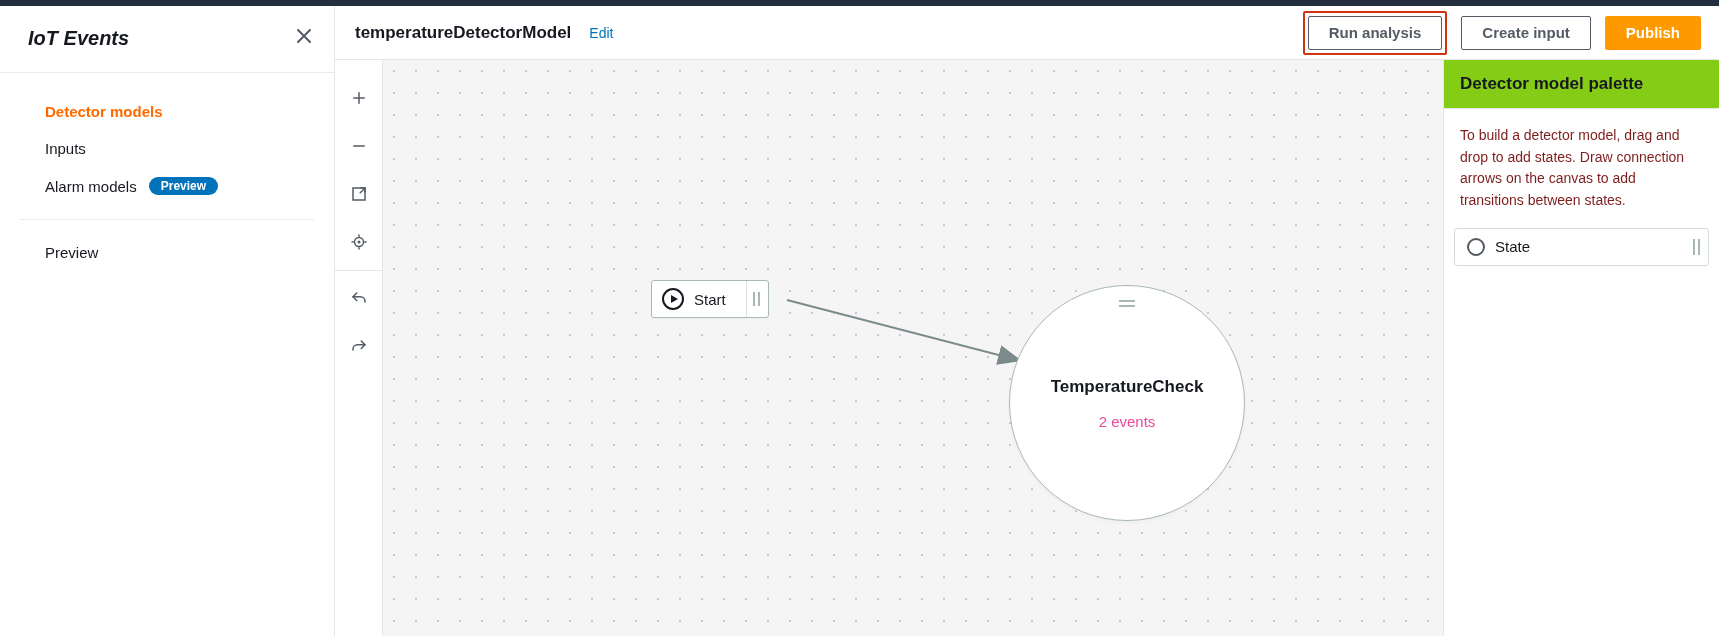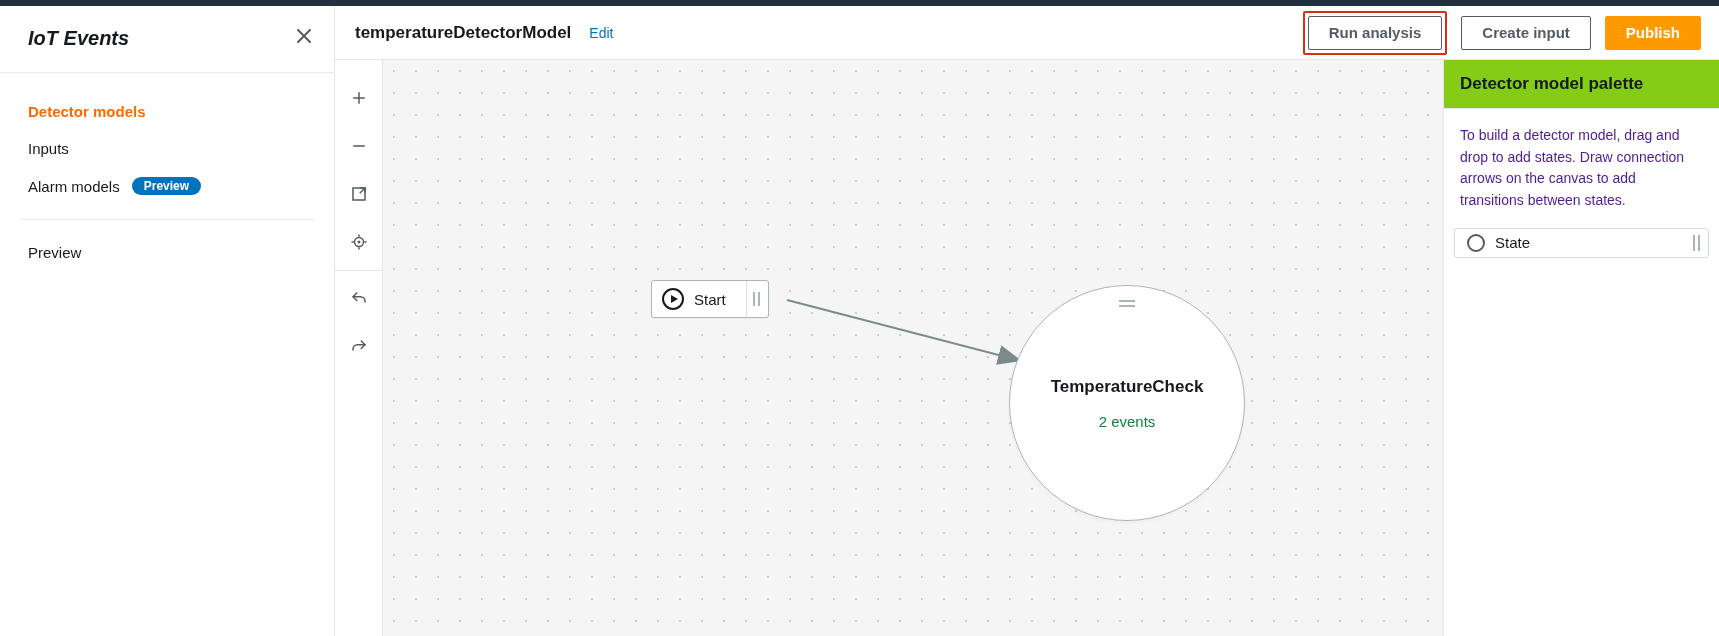--- a/index.html
+++ b/index.html
@@ -10,21 +10,21 @@
 
     .app { display: flex; height: calc(100% - 6px); width: 100%; }
 
     
     .sidebar { width: 335px; border-right: 1px solid #e6e6e6; display: flex; flex-direction: column; }
     .sidebar-header { display: flex; align-items: center; justify-content: space-between; padding: 20px 20px 22px 28px; border-bottom: 1px solid #eaeaea; }
     .sidebar-title { font-size: 20px; font-weight: 700; font-style: italic; }
     .close-x { font-size: 24px; color: #545b64; cursor: pointer; user-select: none; line-height: 1; }
 
     .nav { padding: 20px 0 0 0; }
-    .nav-item { display: flex; align-items: center; gap: 12px; padding: 10px 28px; font-size: 15px; color: #16191f; cursor: pointer; }
+    .nav-item { display: flex; align-items: center; gap: 12px; padding: 10px 45px; font-size: 15px; color: #16191f; cursor: pointer; }
     .nav-item.active { color: #ff6a00; font-weight: 700; }
     .nav-badge { background: #0073bb; color: #fff; border-radius: 999px; padding: 2px 12px; font-size: 12px; font-weight: 700; }
     .nav-divider { height: 1px; background: #eaeaea; margin: 14px 20px; }
 
     
     .main { flex: 1; display: flex; flex-direction: column; min-width: 0; }
     .topbar { height: 54px; border-bottom: 1px solid #e6e6e6; display: flex; align-items: center; padding: 0 18px 0 18px; gap: 14px; }
     .model-name { font-size: 17px; font-weight: 700; margin-left: 2px; }
     .edit-link { color: #0073bb; font-size: 14px; cursor: pointer; margin-left: 4px; }
     .topbar-spacer { flex: 1; }
@@ -53,28 +53,28 @@
     .start-grip span { width: 2px; height: 14px; background: #aab7b8; }
 
     
     .arrow-svg { position: absolute; left: 0; top: 0; pointer-events: none; }
 
     
     .state-node { position: absolute; left: 626px; top: 225px; width: 236px; height: 236px; background: #fff; border: 1px solid #aab7b8; border-radius: 50%; display: flex; flex-direction: column; align-items: center; justify-content: center; box-shadow: 0 2px 4px rgba(0,0,0,.03);}
     .state-grip { position: absolute; top: 14px; display:flex; flex-direction: column; gap:3px;}
     .state-grip span { width: 16px; height: 2px; background: #aab7b8; }
     .state-name { font-size: 17px; font-weight: 700; }
-    .state-events { margin-top: 16px; font-size: 15px; color: #15803d; }
+    .state-events { margin-top: 16px; font-size: 15px; color: #ec4899; }
 
     
     .palette { width: 276px; border-left: 1px solid #e6e6e6; display: flex; flex-direction: column; }
     .palette-header { background: #84cc16; padding: 14px 16px; border-bottom: 1px solid #e6e6e6; }
     .palette-title { font-size: 17px; font-weight: 700; }
-    .palette-desc { padding: 16px 16px 0 16px; font-size: 14px; color: #4c1d95; line-height: 1.55; }
-    .palette-item { margin: 16px 10px 0 10px; border: 1px solid #d5dbdb; border-radius: 3px; height: 30px; display: flex; align-items: center; padding: 0 8px; gap: 10px; cursor: grab; }
+    .palette-desc { padding: 16px 16px 0 16px; font-size: 14px; color: #7f1d1d; line-height: 1.55; }
+    .palette-item { margin: 16px 10px 0 10px; border: 1px solid #d5dbdb; border-radius: 3px; height: 38px; display: flex; align-items: center; padding: 0 8px; gap: 10px; cursor: grab; }
     .palette-circle { width: 18px; height: 18px; border: 2px solid #545b64; border-radius: 50%; flex: 0 0 auto; margin-left: 4px;}
     .palette-label { font-size: 15px; }
     .palette-item-grip { margin-left: auto; display:flex; gap:3px; }
     .palette-item-grip span { width: 2px; height: 16px; background: #aab7b8; }
 
   </style>
 </head>
 <body>
 
 <div class="top-dark"></div>

